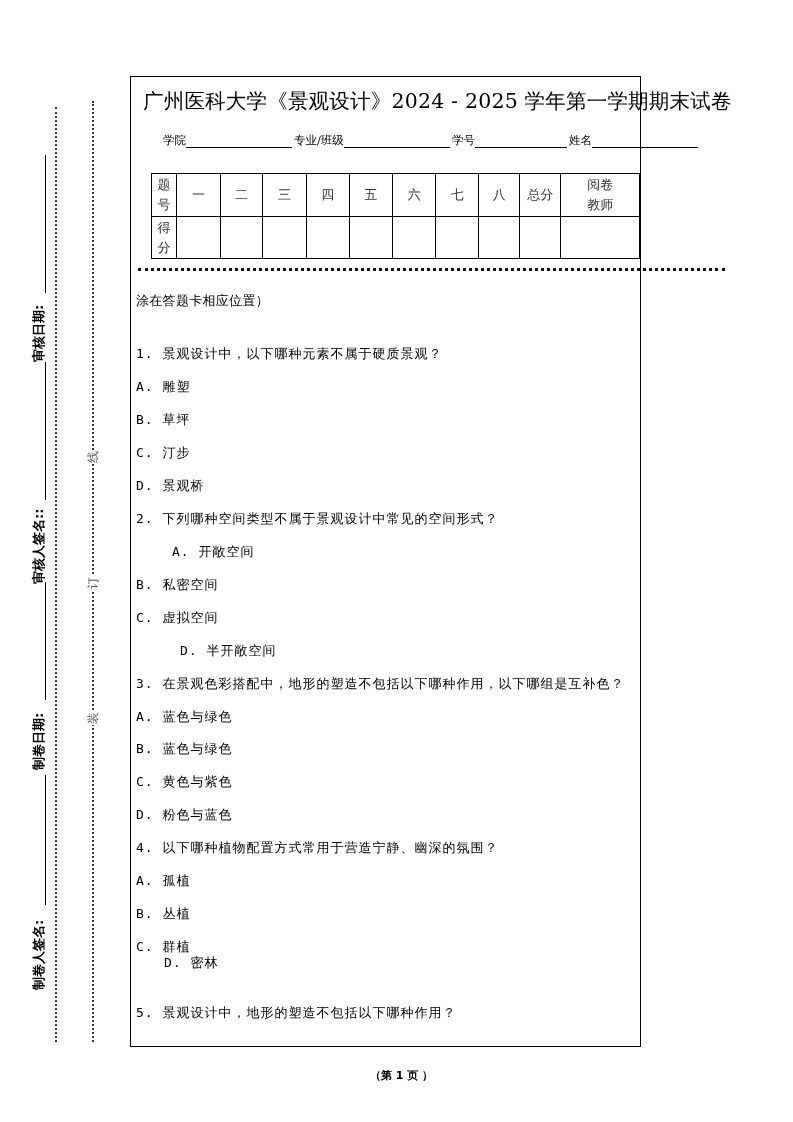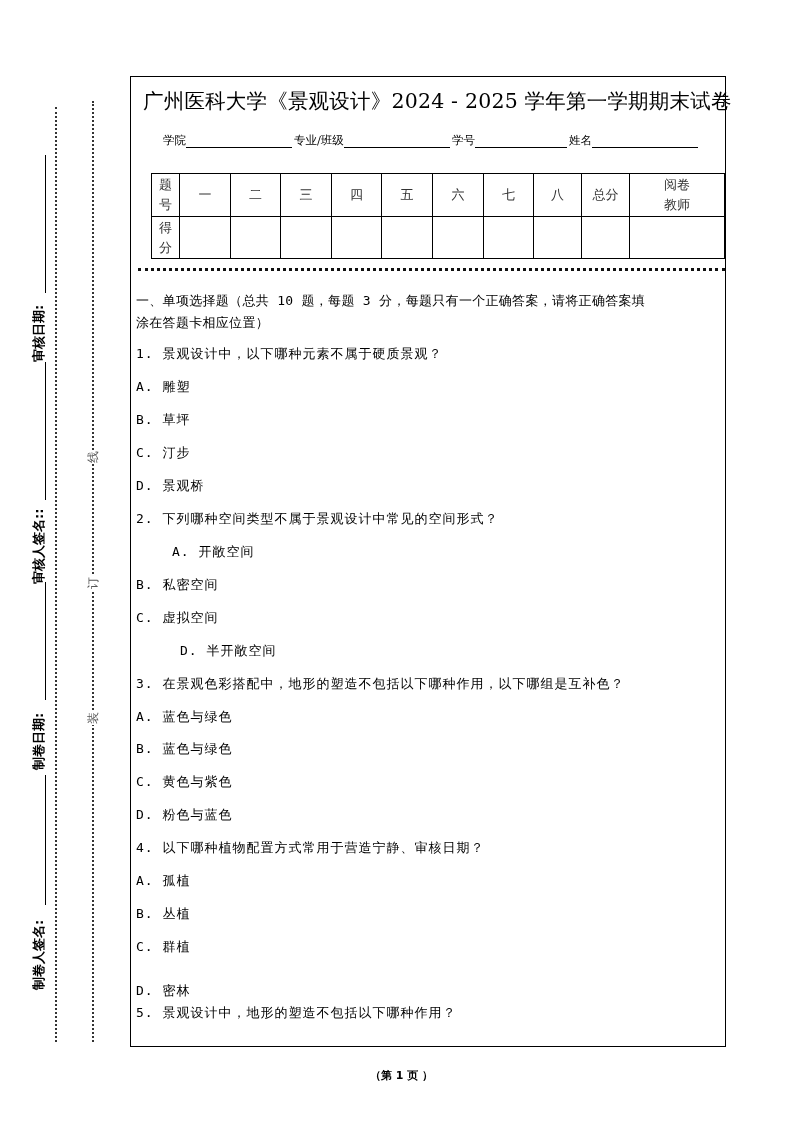--- a/index.html
+++ b/index.html
@@ -7,21 +7,21 @@
 
     
     .vdots { position: absolute; width: 0; border-left: 2px dotted #333; }
     .vline { position: absolute; width: 0; border-left: 1px solid #000; }
     .vlabel { position: absolute; transform-origin: left top; transform: rotate(-90deg); white-space: nowrap;
               font-family: "DejaVu Sans", sans-serif; font-weight: bold; font-size: 13px; letter-spacing: 0px; }
     .bindchar { position: absolute; transform: rotate(-90deg); font-size: 12px; color: #555; background: #fff;
                 font-family: "DejaVu Serif", serif; line-height: 12px; width: 14px; text-align: center; }
 
     
-    .frame { position: absolute; left: 130px; top: 76px; width: 596px; height: 971px; border: 1.5px solid #000; box-sizing: border-box; }
+    .frame { position: absolute; left: 130px; top: 76px; width: 511px; height: 971px; border: 1.5px solid #000; box-sizing: border-box; }
     .title { position: absolute; left: 12px; top: 10px; width: 590px; font-size: 20.5px; white-space: nowrap; letter-spacing: 0.2px; }
     .info { position: absolute; left: 32px; top: 56px; font-size: 11.5px; white-space: nowrap; display: flex; align-items: flex-end; }
     .info .lab { font-size: 11.5px; }
     .info .blank { display: inline-block; border-bottom: 1px solid #000; height: 12px; margin-right: 2px; }
 
     table.score { position: absolute; left: 20px; top: 96px; border-collapse: collapse; font-size: 13px; }
     table.score td { border: 1px solid #000; text-align: center; vertical-align: middle; padding: 0; color: #333; }
     table.score td.side { line-height: 20px; font-size: 13px; }
     table.score td.teacher { line-height: 20px; }
 
@@ -107,21 +107,20 @@
       <td></td>
       <td></td>
     </tr>
   </tbody>
     </table>
 
   <div class="hdots"></div>
 
   <div class="content">
     <div class="para">
-      <div>一、单项选择题（总共 10 题，每题 3 分，每题只有一个正确答案，请将正确答案填</div>
       <div>涂在答题卡相应位置）</div>
     </div>
 
     <div class="q" style="top:55px;"><span>1.</span> <span>景观设计中，以下哪种元素不属于硬质景观？</span></div>
     <div class="q" style="top:88px;"><span>A.</span> <span>雕塑</span></div>
     <div class="q" style="top:121px;"><span>B.</span> <span>草坪</span></div>
     <div class="q" style="top:154px;"><span>C.</span> <span>汀步</span></div>
     <div class="q" style="top:187px;"><span>D.</span> <span>景观桥</span></div>
 
     <div class="q" style="top:220px;"><span>2.</span> <span>下列哪种空间类型不属于景观设计中常见的空间形式？</span></div>
@@ -129,23 +128,23 @@
     <div class="q" style="top:286px;"><span>B.</span> <span>私密空间</span></div>
     <div class="q" style="top:319px;"><span>C.</span> <span>虚拟空间</span></div>
     <div class="q" style="top:352px;margin-left:44px;"><span>D.</span> <span>半开敞空间</span></div>
 
     <div class="q" style="top:385px;"><span>3.</span> <span>在景观色彩搭配中，地形的塑造不包括以下哪种作用，以下哪组是互补色？</span></div>
     <div class="q" style="top:418px;"><span>A.</span> <span>蓝色与绿色</span></div>
     <div class="q" style="top:450px;"><span>B.</span> <span>蓝色与绿色</span></div>
     <div class="q" style="top:483px;"><span>C.</span> <span>黄色与紫色</span></div>
     <div class="q" style="top:516px;"><span>D.</span> <span>粉色与蓝色</span></div>
 
-    <div class="q" style="top:549px;"><span>4.</span> <span>以下哪种植物配置方式常用于营造宁静、审核日期？</span></div>
+    <div class="q" style="top:549px;"><span>4.</span> <span>以下哪种植物配置方式常用于营造宁静、幽深的氛围？</span></div>
     <div class="q" style="top:582px;"><span>A.</span> <span>孤植</span></div>
     <div class="q" style="top:615px;"><span>B.</span> <span>丛植</span></div>
     <div class="q" style="top:648px;"><span>C.</span> <span>群植</span></div>
-    <div class="q" style="top:692px;"><span>D.</span> <span>密林</span></div>
+    <div class="q" style="top:664px;margin-left:28px;"><span>D.</span> <span>密林</span></div>
 
     <div class="q" style="top:714px;"><span>5.</span> <span>景观设计中，地形的塑造不包括以下哪种作用？</span></div>
   </div>
 </div>
 
 <div class="footer">（第 1 页 ）</div>
 
 </body></html>

